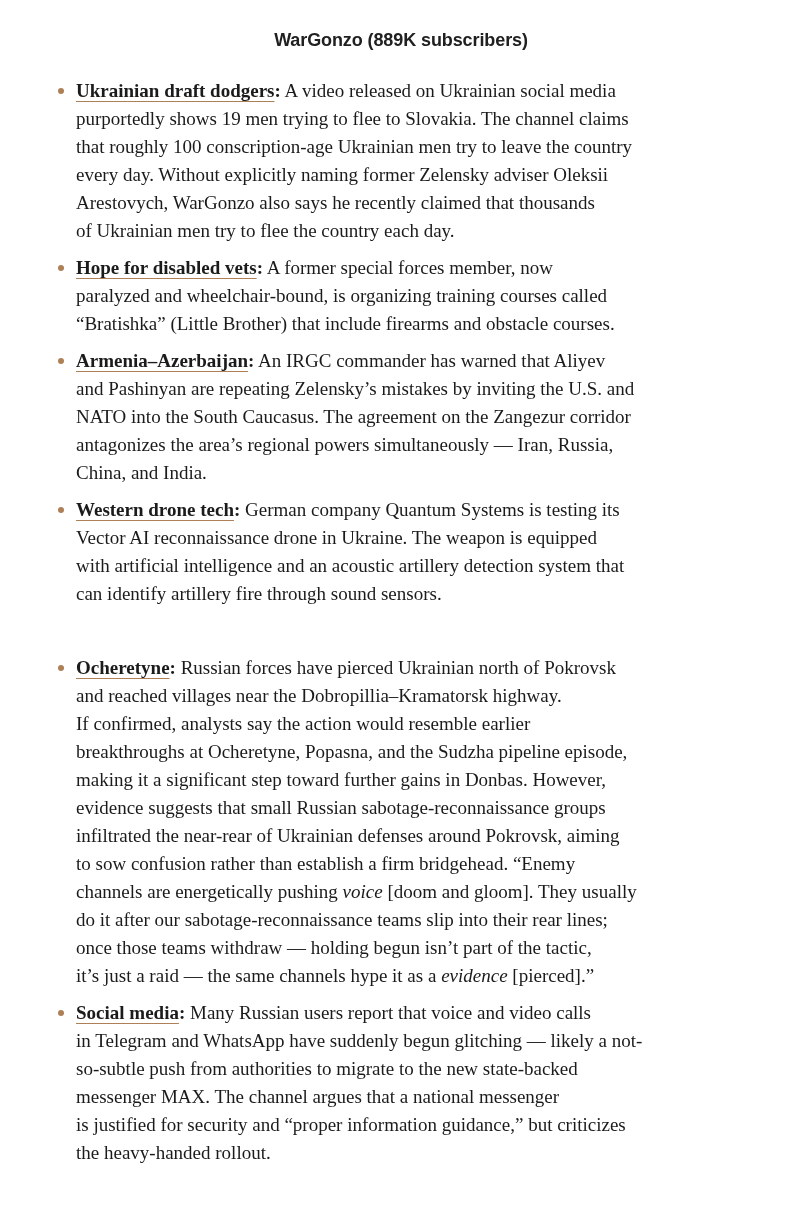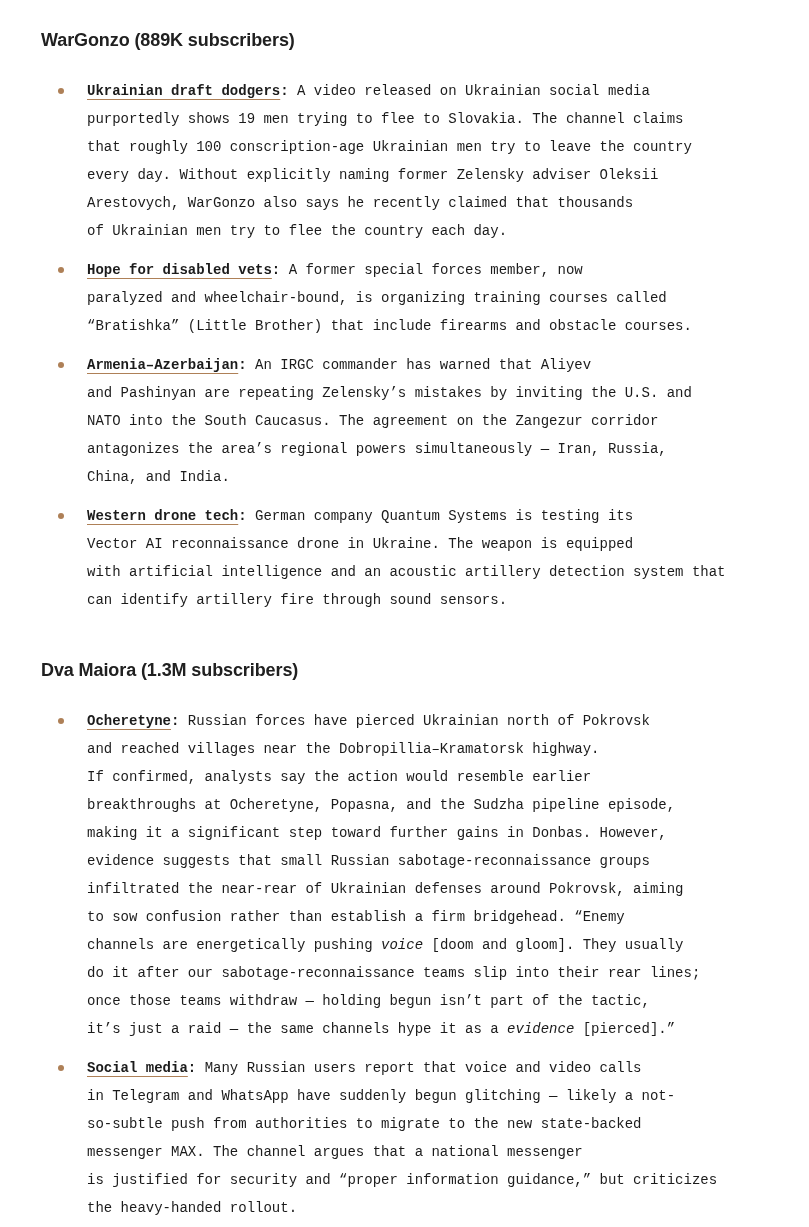--- a/index.html
+++ b/index.html
@@ -11,20 +11,21 @@
   #content { padding: 30px 48px 0 41px; }
   .channel-section + .channel-section { margin-top: 46px; }
   h2.channel-heading {
     margin: 0;
     font-family: "Liberation Sans", sans-serif;
     font-weight: 700;
     font-size: 18px;
     line-height: 20px;
     letter-spacing: -0.1px;
     color: var(--heading-color, #202020);
+    text-align: center;
   }
   ul.bullet-list {
     list-style: none;
     margin: 27px 0 0 0;
     padding: 0;
   }
   ul.bullet-list > li {
     position: relative;
     margin: 9px 0 0 0;
     padding-left: 35px;
@@ -32,23 +33,23 @@
   }
   ul.bullet-list > li:first-child { margin-top: 0; }
   .dot {
     position: absolute;
     left: 17px; top: 11px;
     width: 6px; height: 6px;
     border-radius: 50%;
     background: var(--accent, #ae8057);
   }
   p.item-text {
-    margin: 11px;
-    font-family: Liberation Mono, monospace;
-    font-size: 14px;
+    margin: 0;
+    font-family: Liberation Serif, serif;
+    font-size: 19px;
     line-height: 28px;
     color: var(--body-color, #1b1b1b);
     white-space: pre-line;
   }
   a.item-title {
     font-weight: 700;
     color: inherit;
     text-decoration: underline;
     text-decoration-color: var(--accent, #ae8057);
     text-decoration-thickness: 1px;
@@ -91,21 +92,20 @@
         <li>
           <span class="dot"></span>
           <p class="item-text"><a class="item-title">Western drone tech</a><span class="colon">:</span><span class="body-text"> German company Quantum Systems is testing its
 Vector AI reconnaissance drone in Ukraine. The weapon is equipped
 with artificial intelligence and an acoustic artillery detection system that
 can identify artillery fire through sound sensors.</span></p>
         </li>
       </ul>
     </section>
     <section class="channel-section">
-      <h2 class="channel-heading">Dva Maiora (1.3M subscribers)</h2>
       <ul class="bullet-list">
         <li>
           <span class="dot"></span>
           <p class="item-text"><a class="item-title">Ocheretyne</a><span class="colon">:</span><span class="body-text"> Russian forces have pierced Ukrainian north of Pokrovsk
 and reached villages near the Dobropillia–Kramatorsk highway.
 If confirmed, analysts say the action would resemble earlier
 breakthroughs at Ocheretyne, Popasna, and the Sudzha pipeline episode,
 making it a significant step toward further gains in Donbas. However,
 evidence suggests that small Russian sabotage-reconnaissance groups
 infiltrated the near-rear of Ukrainian defenses around Pokrovsk, aiming

